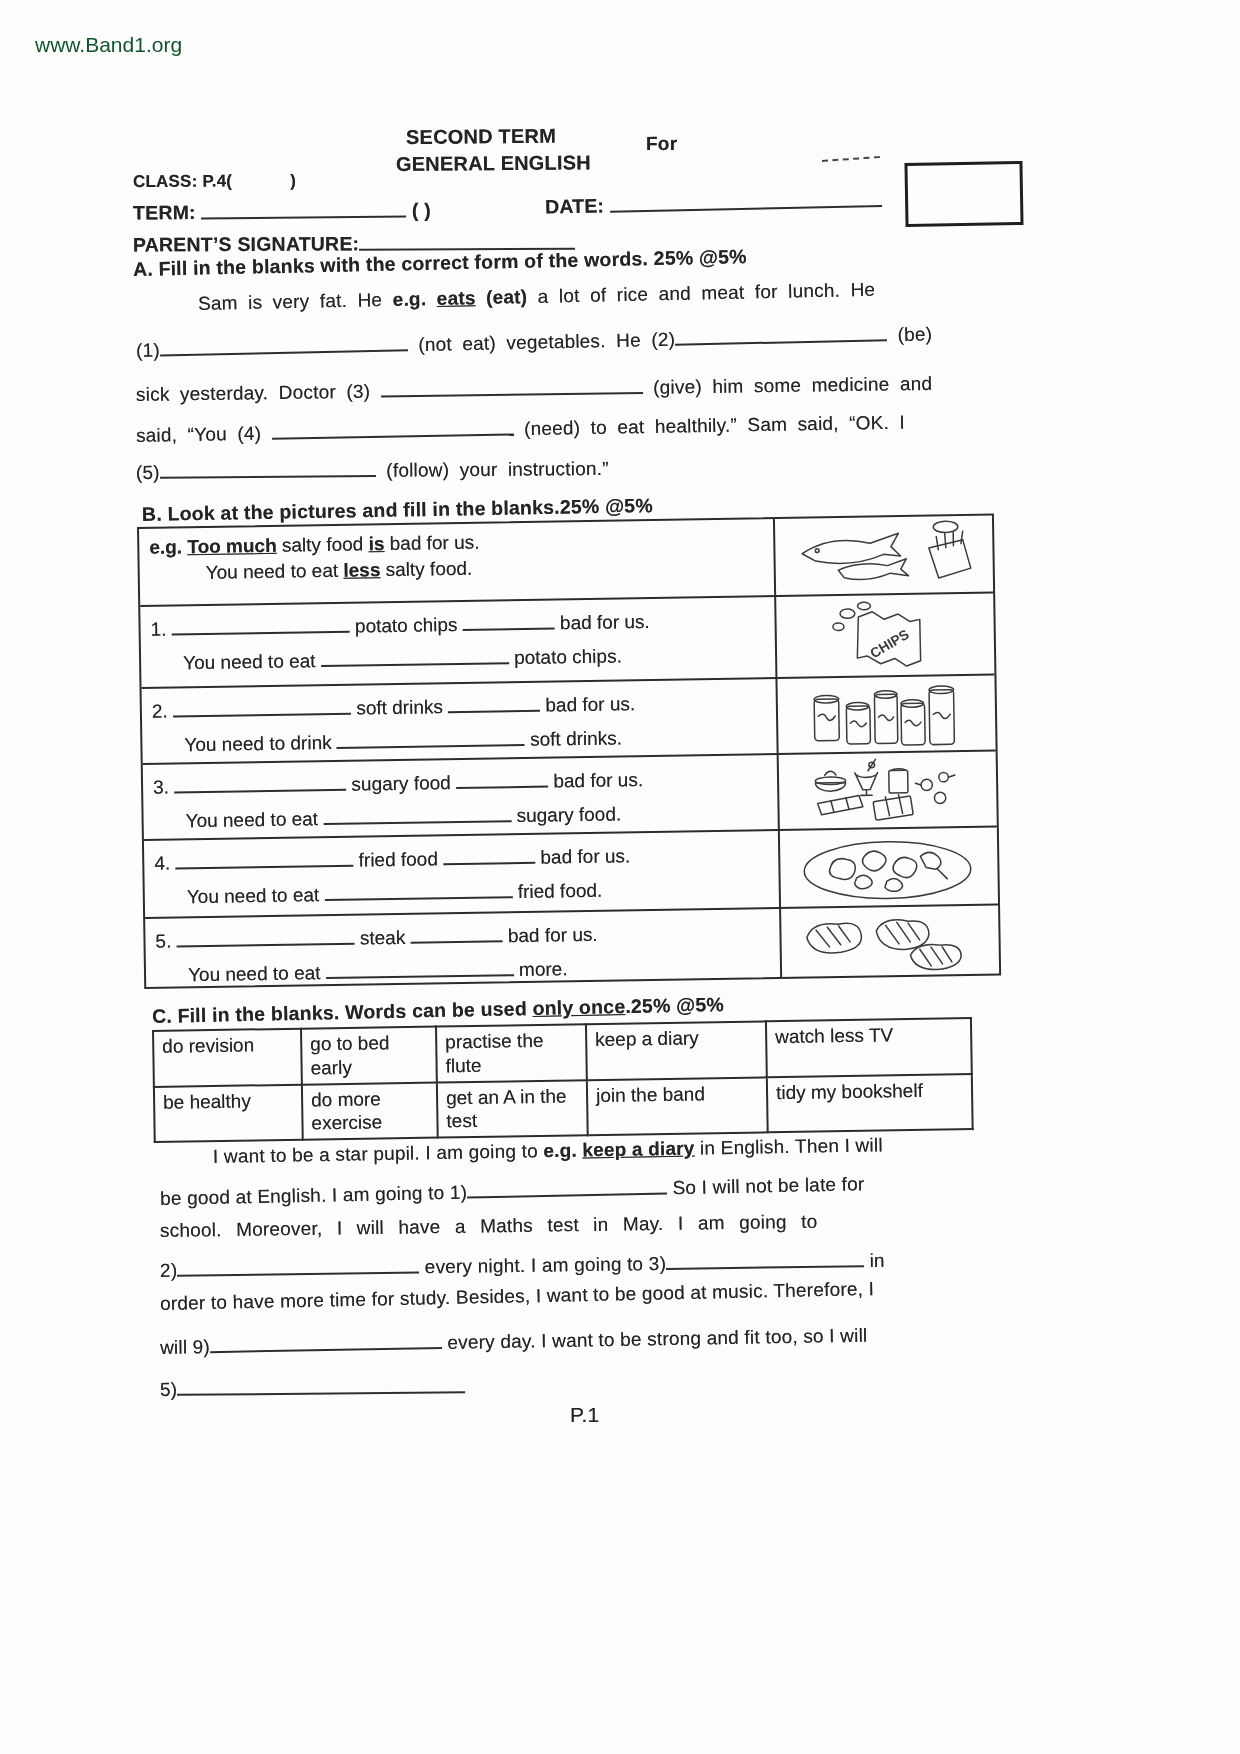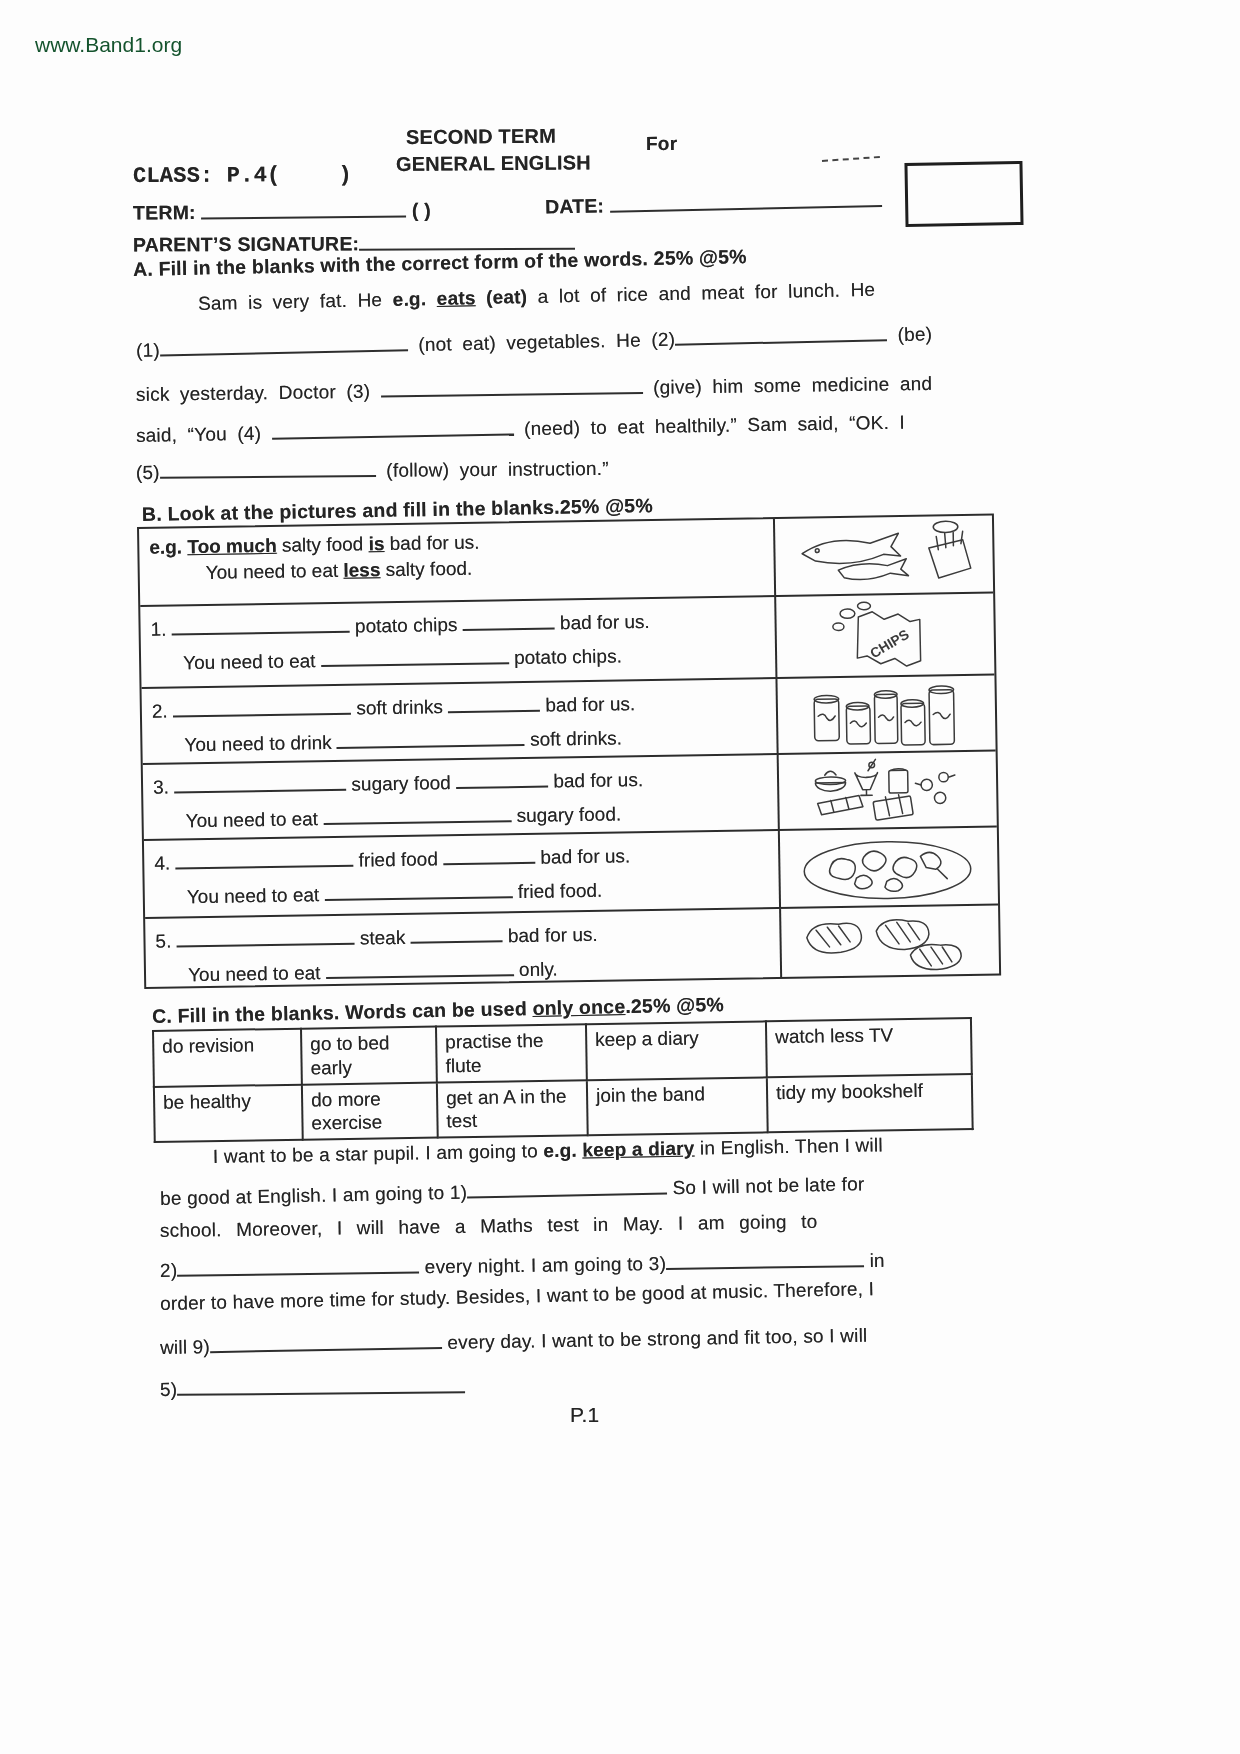--- a/index.html
+++ b/index.html
@@ -57,21 +57,21 @@
 <body>
 
 <div class="page">
 
   <div class="abs wm" style="left:35px;top:33px;">www.Band1.org</div>
 
   <div class="abs txt bold t04" style="left:406px;top:126px;font-size:20px;">SECOND TERM</div>
   <div class="abs txt bold t02" style="left:646px;top:133px;font-size:19px;">For</div>
   <div class="abs txt bold t04" style="left:396px;top:153px;font-size:20px;">GENERAL ENGLISH</div>
 
-  <div class="abs txt bold t02" style="left:133px;top:164px;font-size:22px;font-family:Liberation Mono, monospace;"><span>CLASS: P.4(</span><span style="display:inline-block;width:58px;"></span><span>)</span></div>
+  <div class="abs txt bold t02" style="left:133px;top:172px;font-size:17px;"><span>CLASS: P.4(</span><span style="display:inline-block;width:58px;"></span><span>)</span></div>
 
   <div class="abs txt bold t04" style="left:133px;top:198px;font-size:19.5px;"><span>TERM:</span> <span class="blank" style="width:205px;"></span> <span>(      )</span></div>
 
   <div class="abs txt bold t12" style="left:545px;top:192px;font-size:19.5px;"><span>DATE:</span> <span class="blank" style="width:272px;"></span></div>
 
   <div class="abs dashes" style="left:822px;top:160px;transform:rotate(-4deg);"></div>
   <div class="abs scorebox t10" style="left:905px;top:163px;"></div>
 
   <div class="abs txt bold t02" style="left:133px;top:230px;font-size:19.5px;"><span>PARENT’S SIGNATURE:</span><span class="blank" style="width:216px;"></span></div>
 
@@ -200,21 +200,21 @@
             <line x1="150" y1="40" x2="160" y2="50"></line>
           <path d="M64 48 q8 -6 14 0 q6 6 -2 10 q-10 4 -14 -4 Z"></path>
           <path d="M96 52 q8 -6 14 0 q6 6 -2 10 q-10 2 -14 -4 Z"></path>
         </svg>
       </div>
     </div>
 
     <div class="brow" style="height:68px;">
       <div class="bcell-text">
         <div class="bline"><span>5.</span> <span class="blank" style="width:178px;"></span> <span>steak</span> <span class="blank" style="width:92px;"></span> <span>bad for us.</span></div>
-        <div class="bline bline2"><span>You need to eat</span> <span class="blank" style="width:188px;"></span> <span>only.</span></div>
+        <div class="bline bline2"><span>You need to eat</span> <span class="blank" style="width:188px;"></span> <span>more.</span></div>
       </div>
       <div class="bcell-pic">
         <svg class="doodle" width="185" height="62" viewBox="0 0 195 66">
           <path d="M10 28 Q16 10 44 14 Q66 10 68 26 Q70 40 46 44 Q16 48 10 28 Z"></path>
           <line x1="20" y1="20" x2="34" y2="38"></line>
             <line x1="32" y1="17" x2="46" y2="36"></line>
             <line x1="44" y1="16" x2="56" y2="33"></line>
           <path d="M84 22 Q92 6 118 12 Q140 10 140 26 Q138 40 114 42 Q88 42 84 22 Z"></path>
           <line x1="94" y1="16" x2="108" y2="36"></line>
             <line x1="106" y1="13" x2="120" y2="34"></line>

